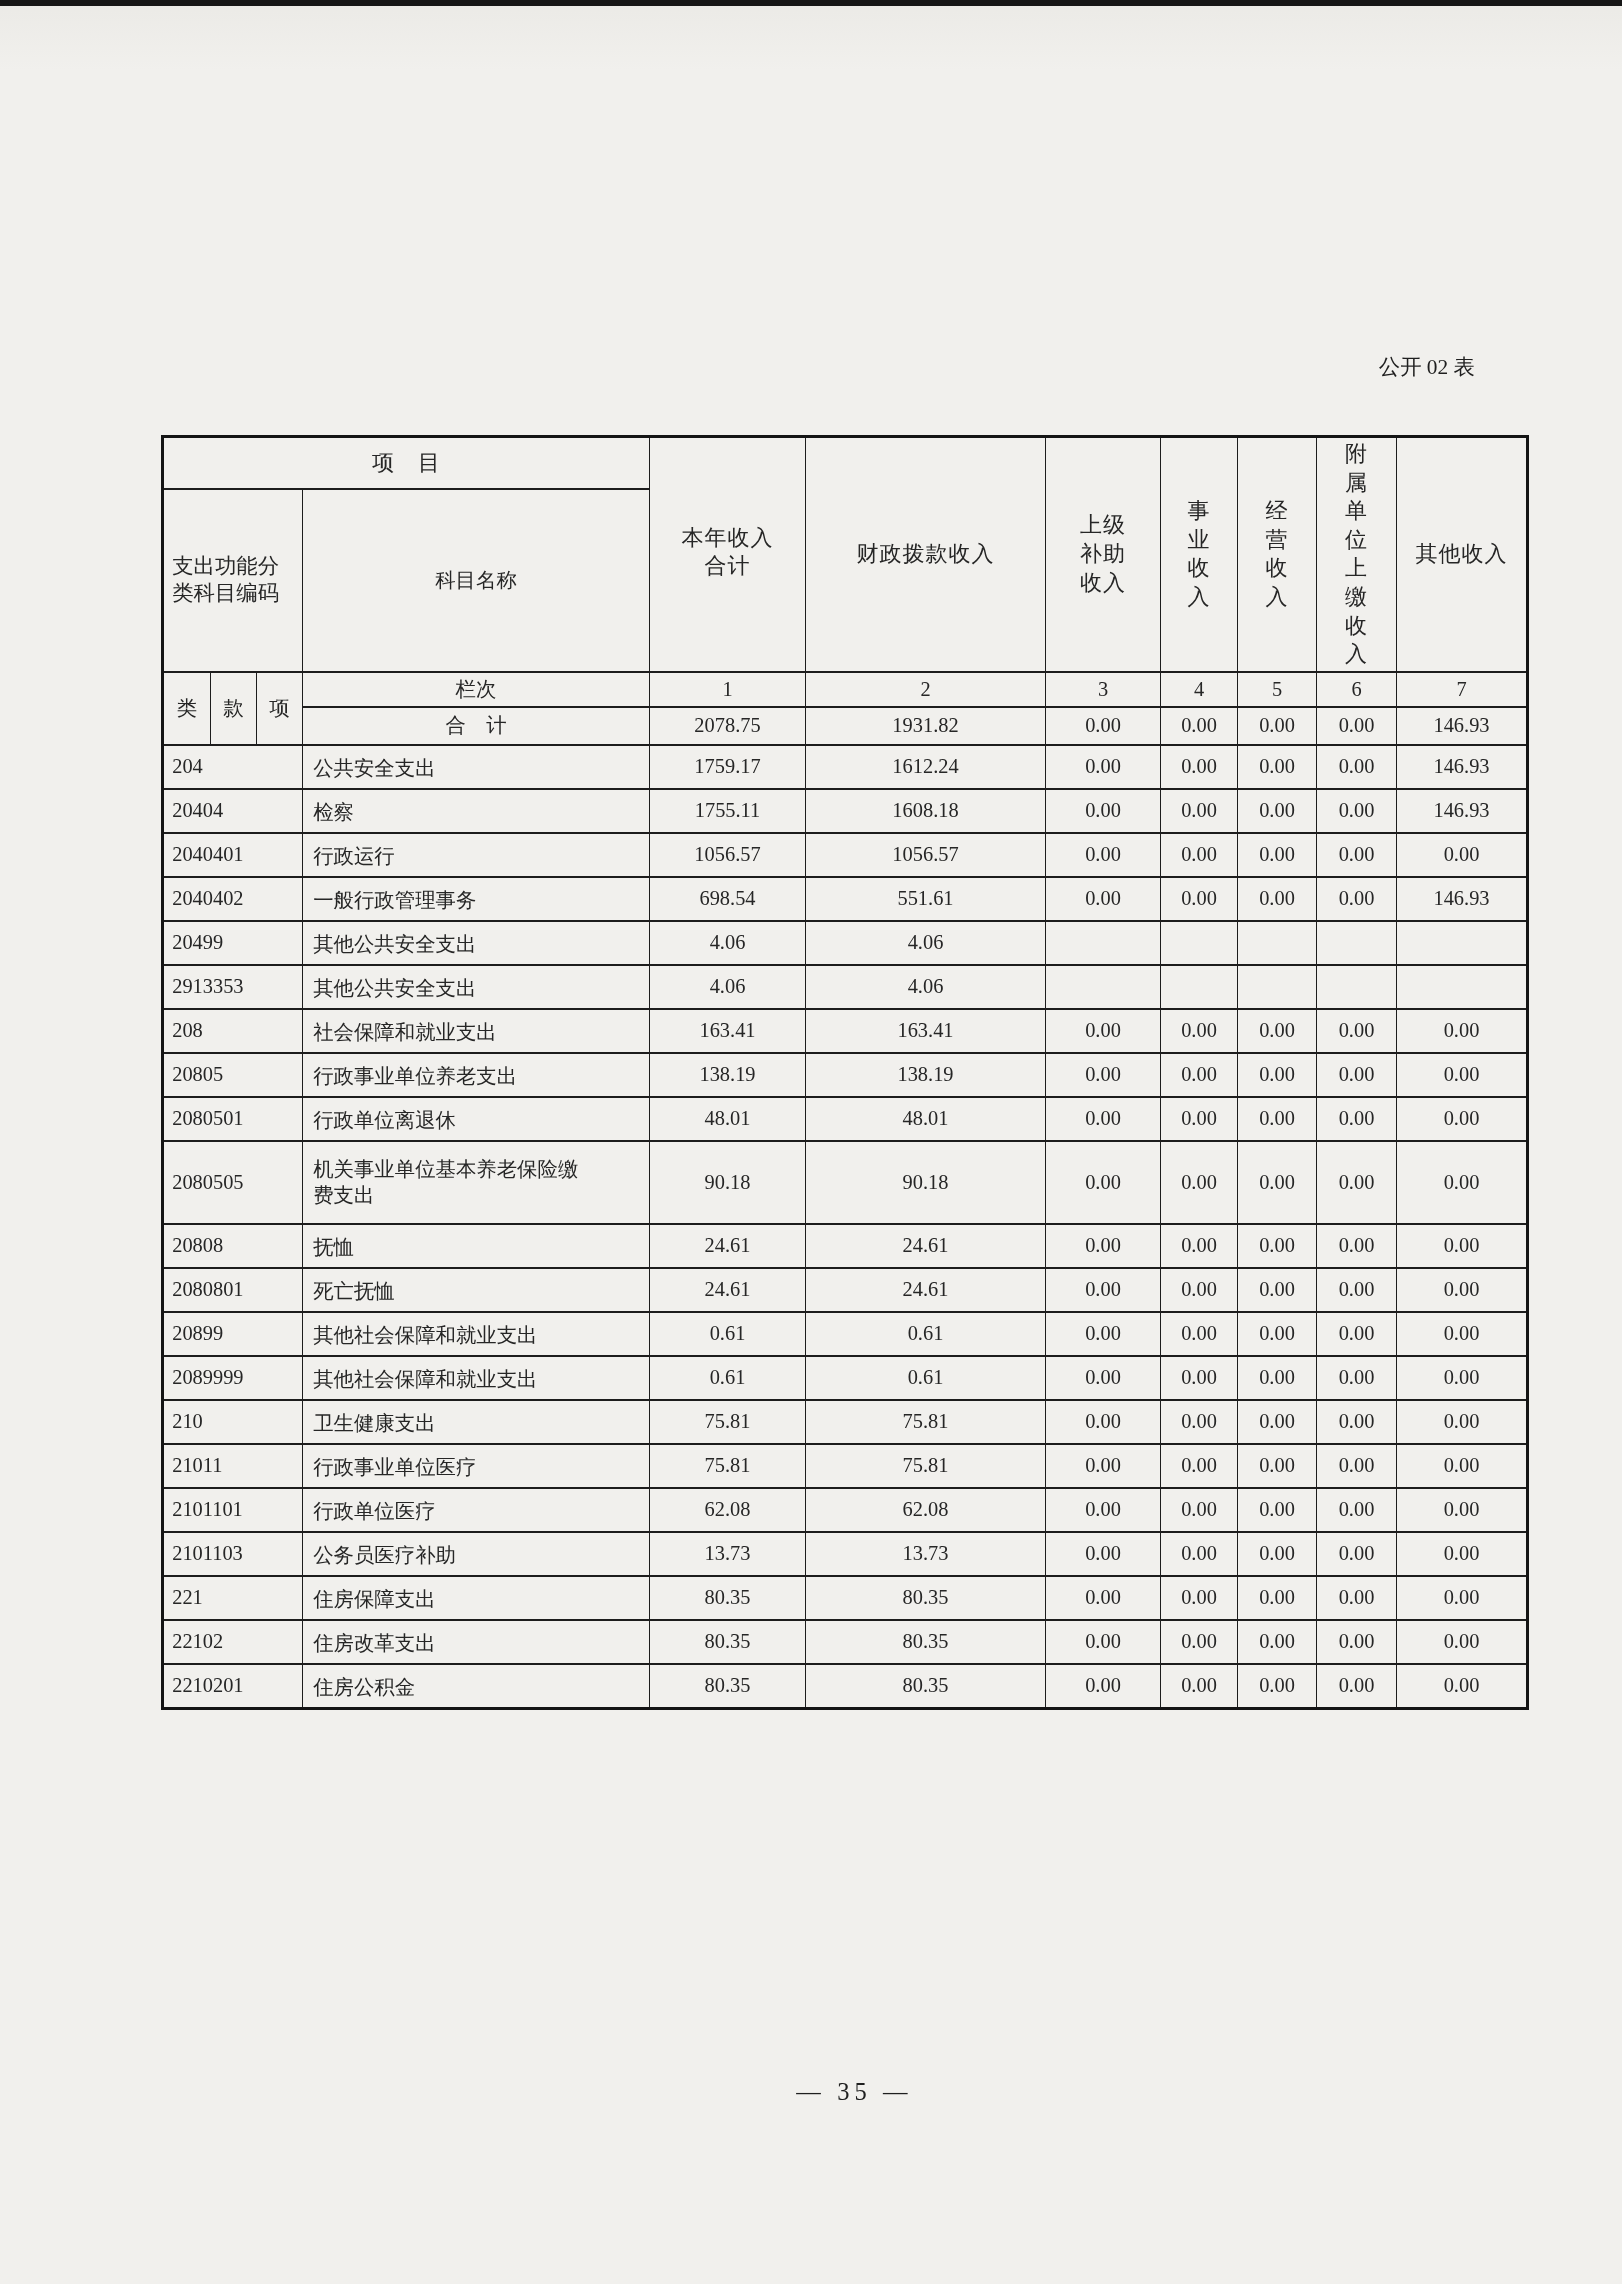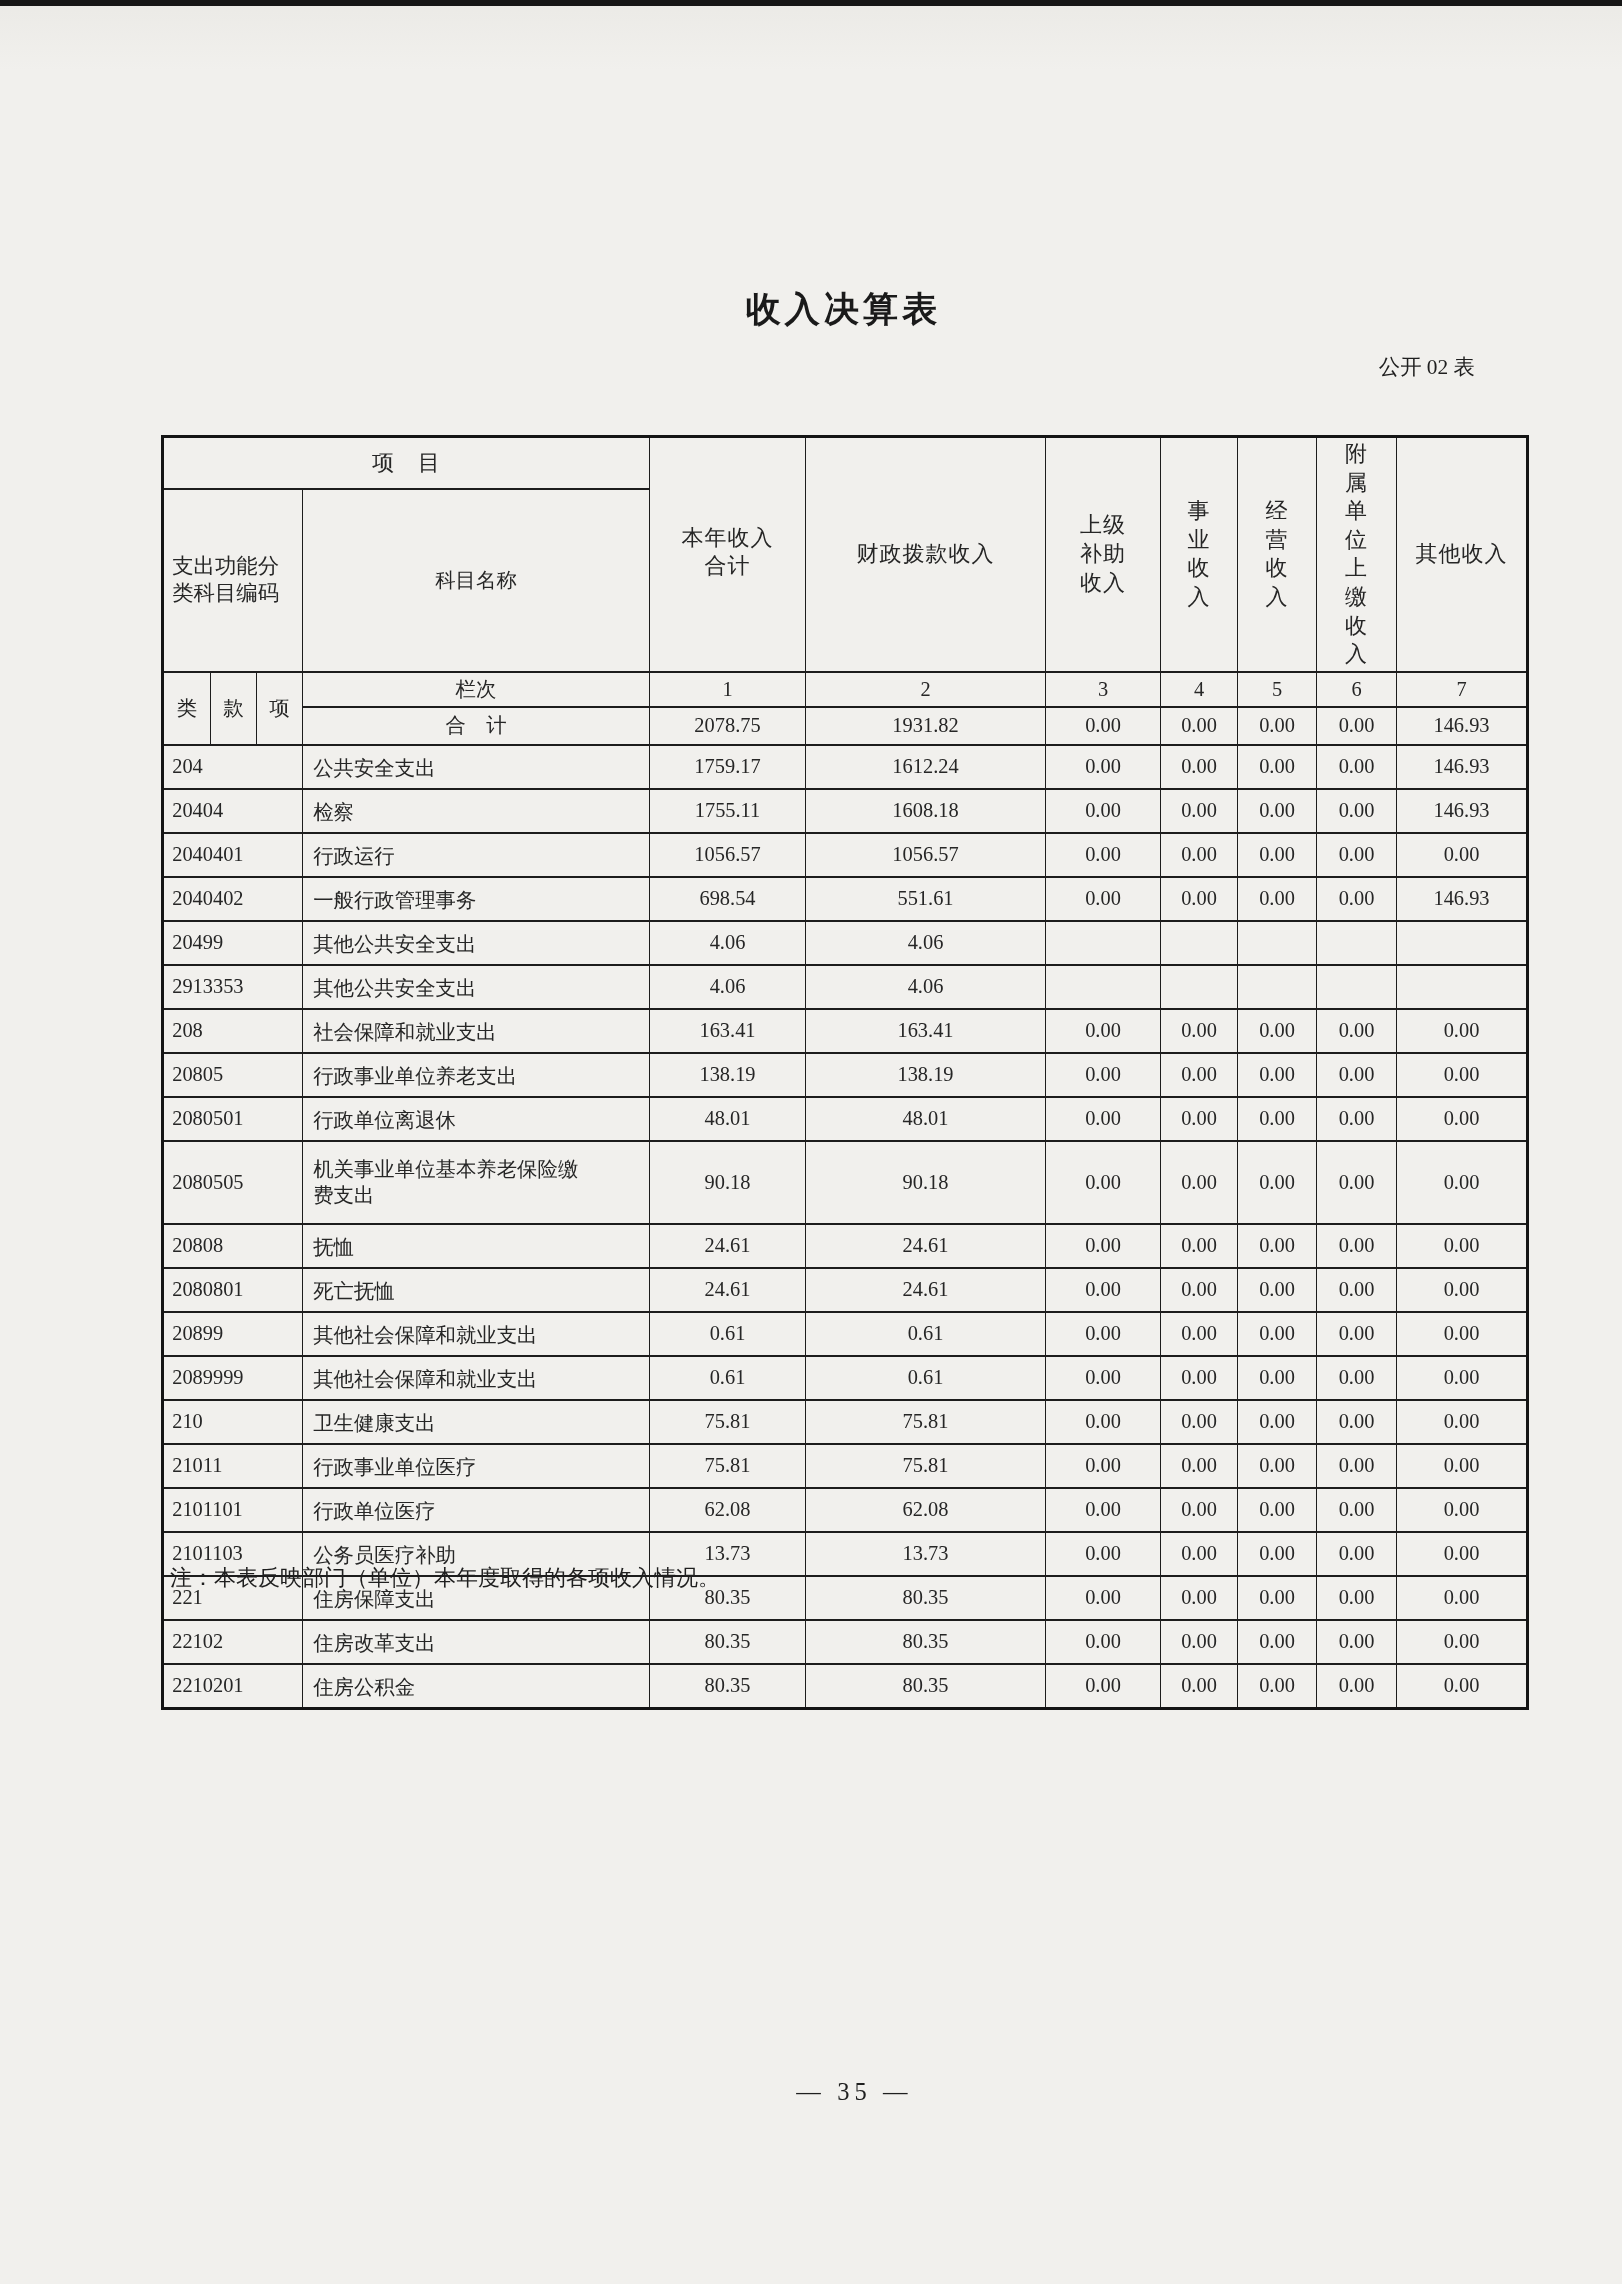--- a/index.html
+++ b/index.html
@@ -111,21 +111,20 @@
     letter-spacing: 5.1px;
     padding-left: 43px;
   }
 </style>
 </head>
 <body>
 
 <div class="sheet">
   <div class="scan-edge-top"></div>
 
-  <div class="doc-title">收入决算表</div>
 
   <div class="doc-code-line">公开 02 表</div>
 
 
   <div class="table-wrap">
     <table class="fin">
       <colgroup>
         <col style="width:48px">
           <col style="width:46px">
           <col style="width:46px">
@@ -406,17 +405,16 @@
     <td class="c-num">0.00</td>
     <td class="c-num">0.00</td>
     <td class="c-num">0.00</td>
     <td class="c-num">0.00</td>
     <td class="c-num">0.00</td>
   </tr>
         </tbody>
     </table>
   </div>
 
-  <div class="note-line">注：本表反映部门（单位）本年度取得的各项收入情况。</div>
 
   <div class="page-number">— 35 —</div>
 </div>
 
 
 </body></html>

